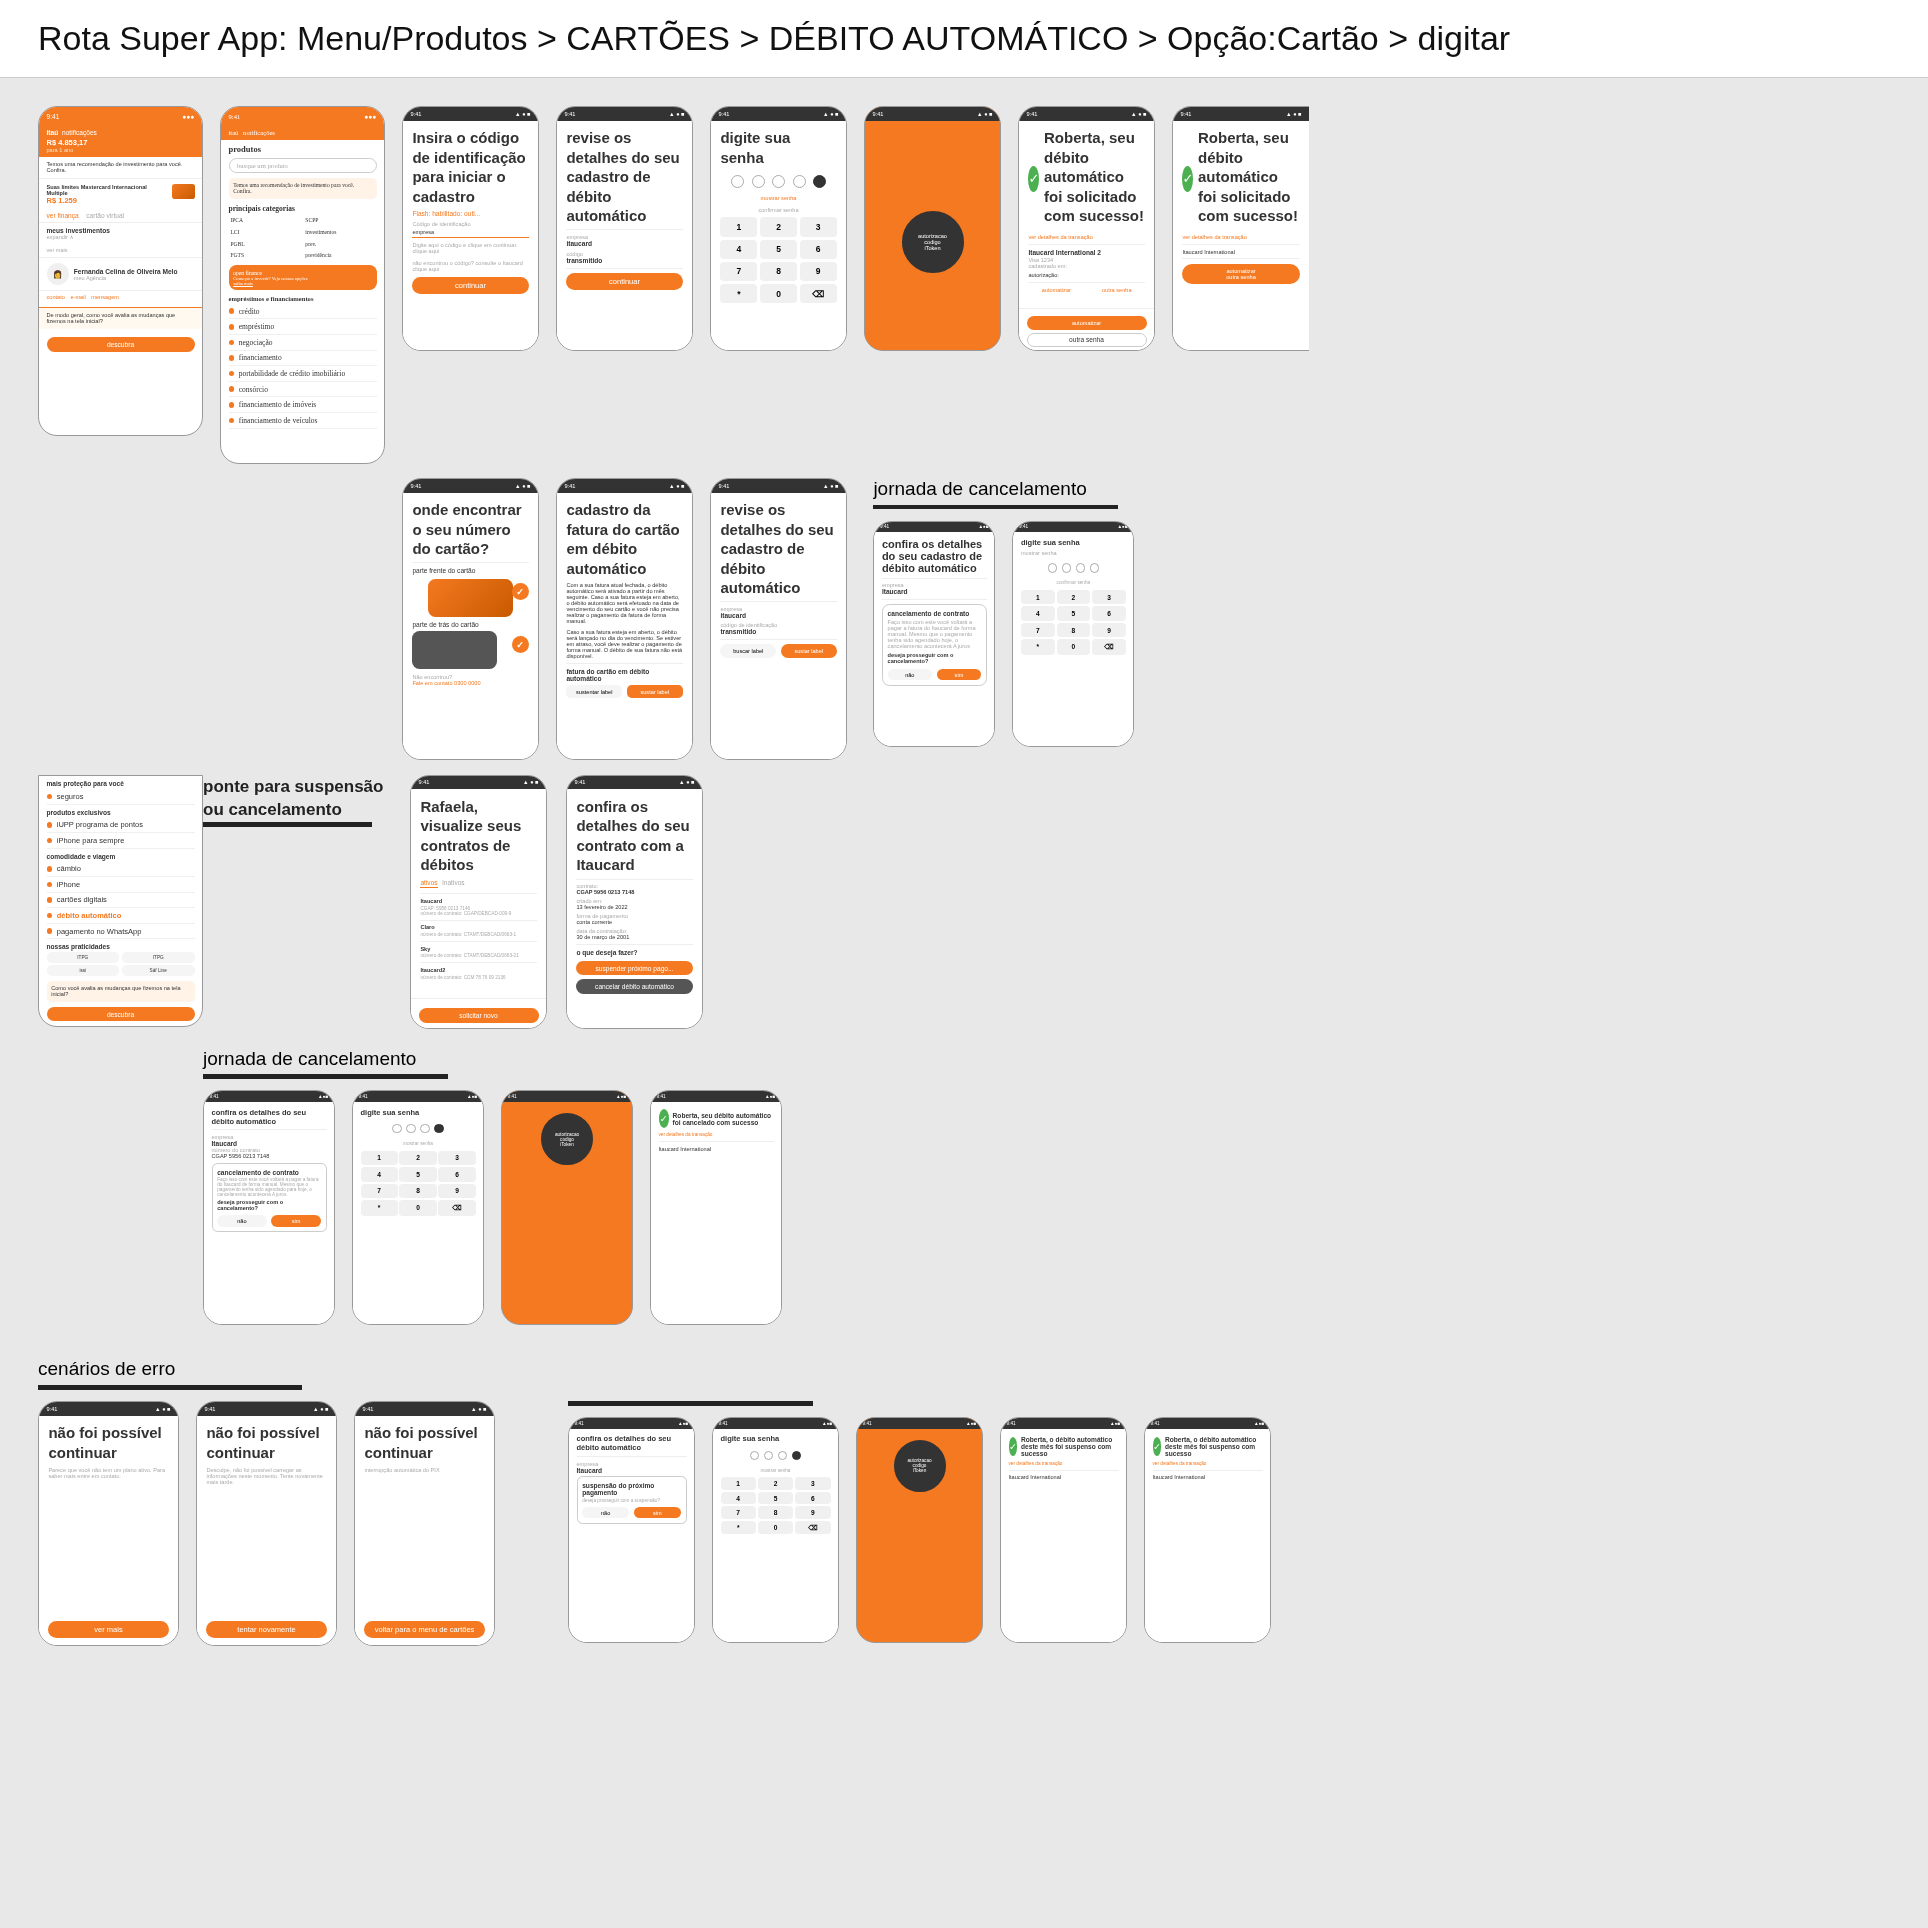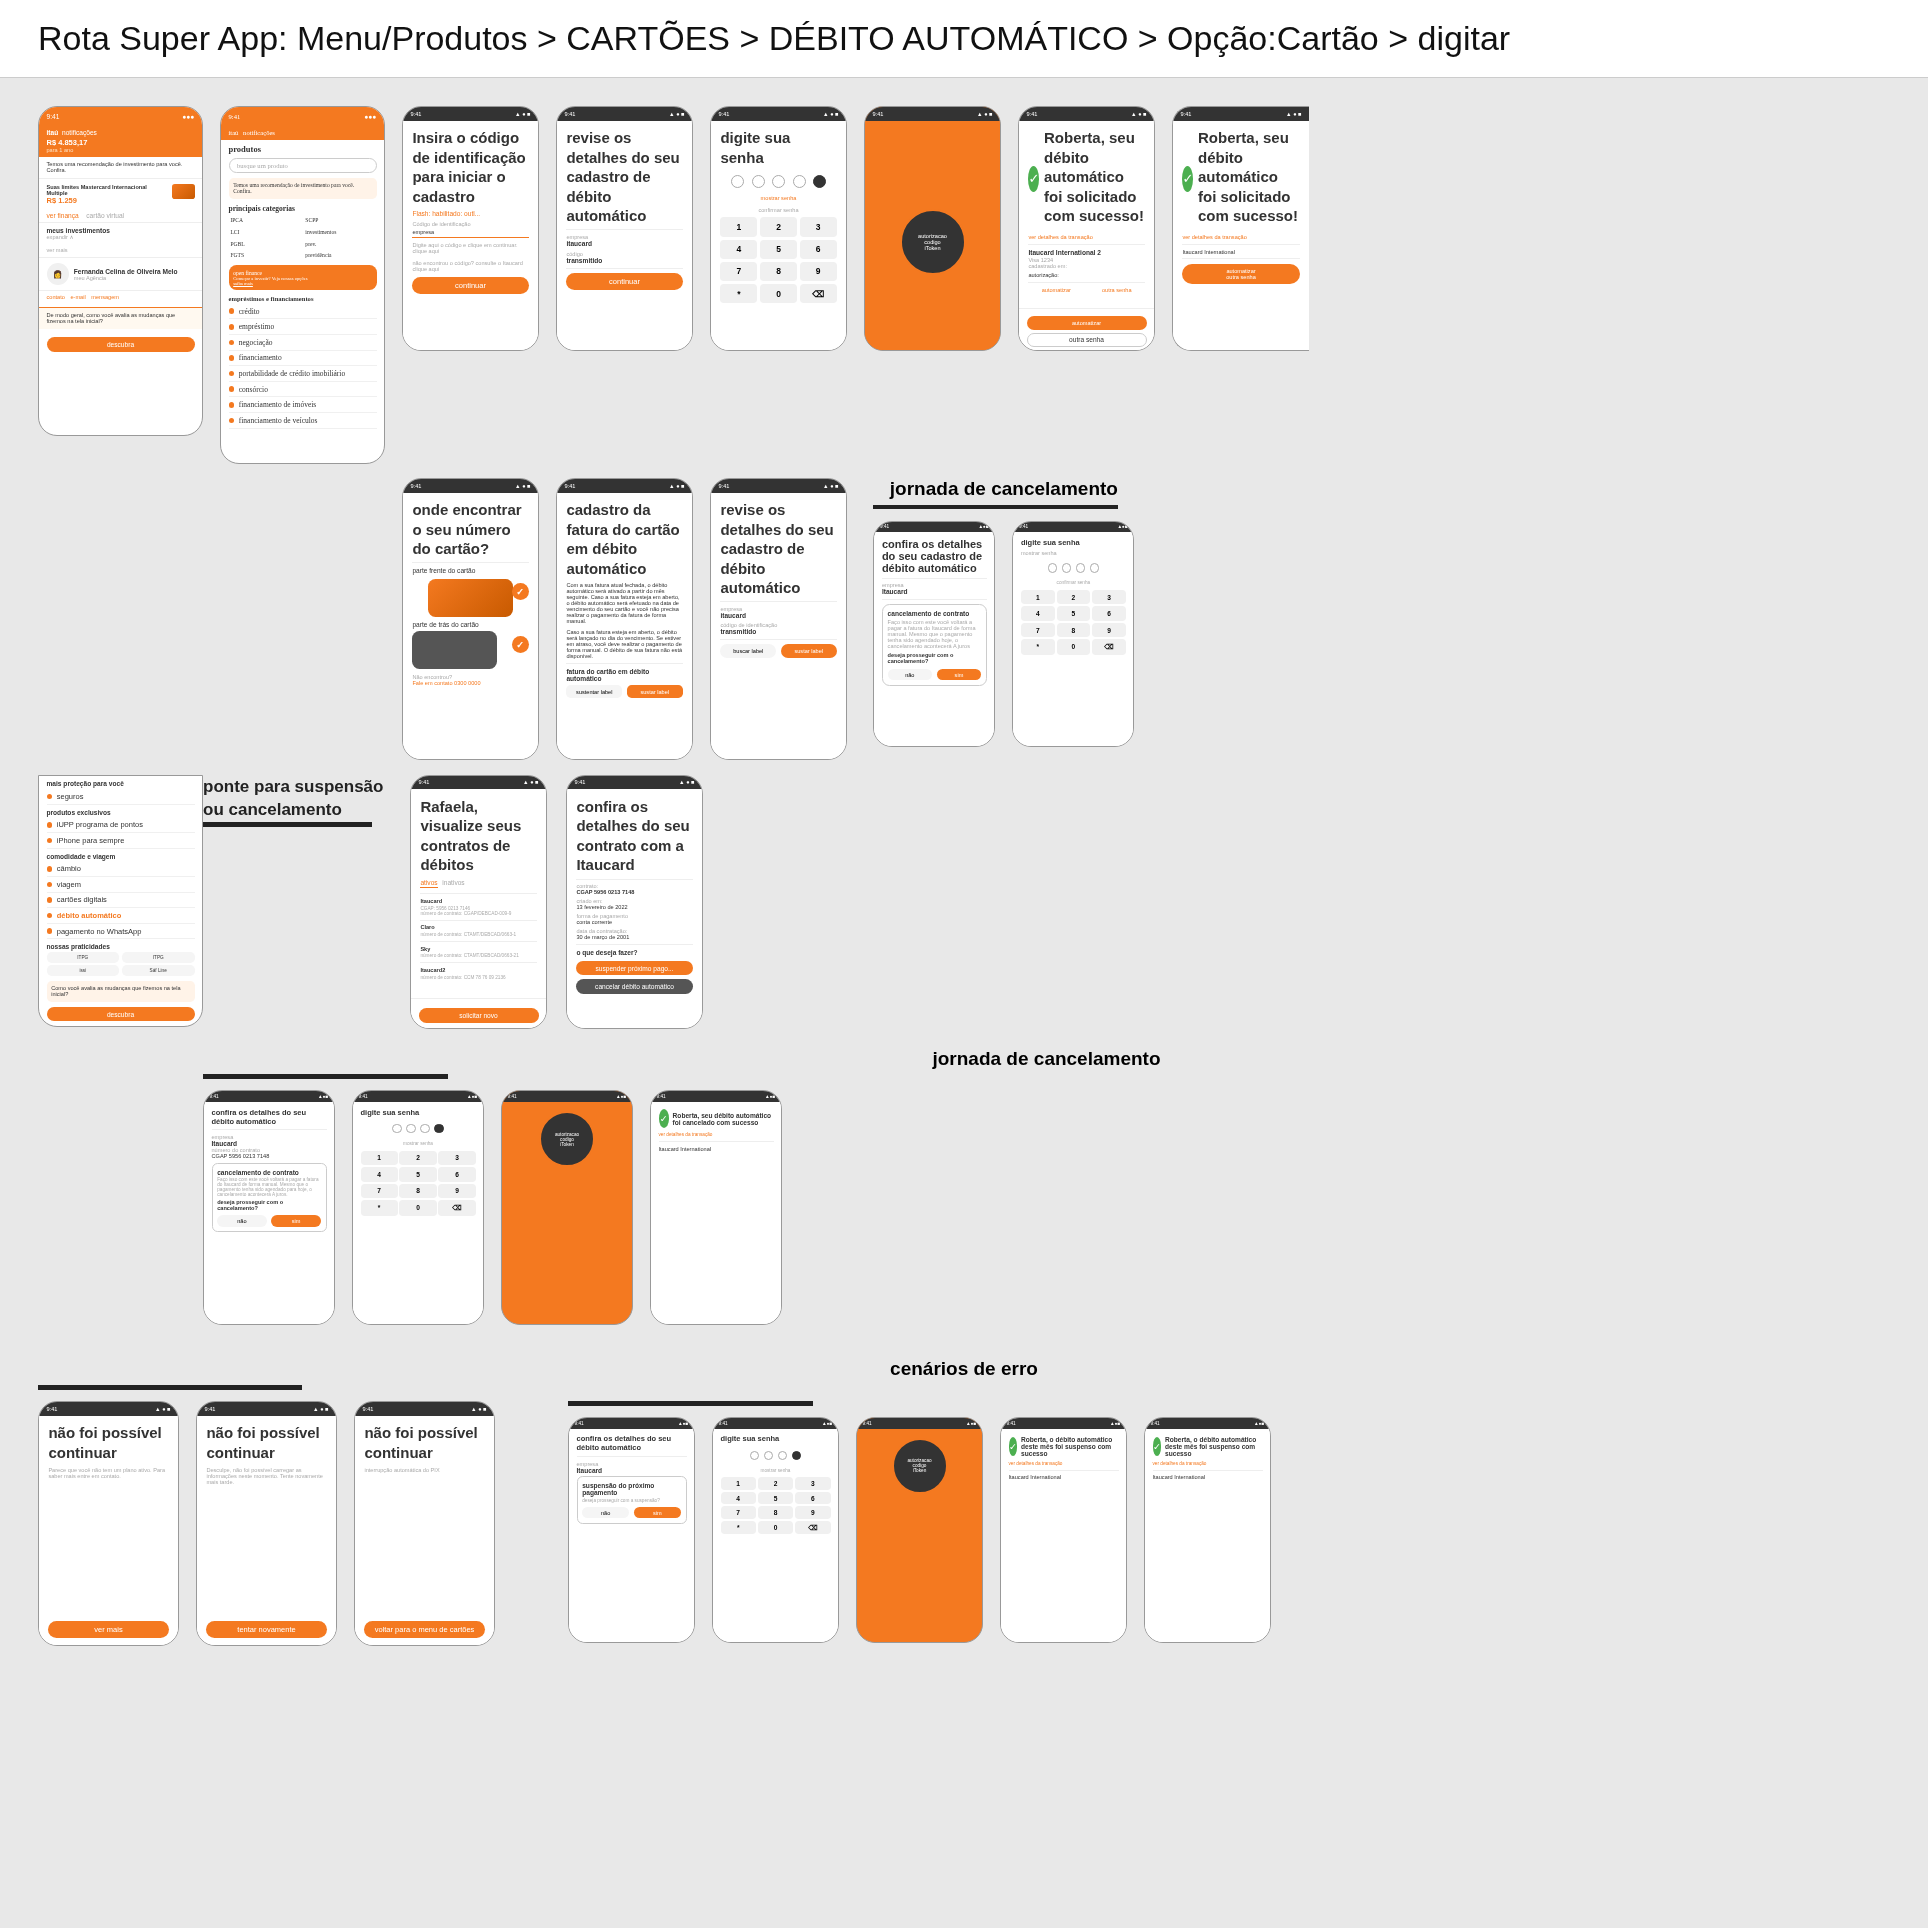--- a/index.html
+++ b/index.html
@@ -191,23 +191,22 @@
       display: flex;
       flex-direction: column;
       align-items: center;
       justify-content: center;
       height: 100%;
       padding: 14px;
     }
 
     .section-header {
       font-size: 19px;
-      font-weight: bold;
+      font-weight: normal;
       margin-bottom: 4.7px;
-      text-align: center;
     }
     .thick-line {
       height: 4.7px;
       background: #222;
       width: 245px;
       margin-bottom: 11.3px;
     }
 
     
     .row-group {
@@ -670,21 +669,21 @@
               <span>iPhone para sempre</span>
             </div>
 
           <div style="font-size:6.6px; font-weight:bold; margin:3.8px 0 1.9px 0;">comodidade e viagem</div>
           <div class="menu-list-item">
               <span class="dot"></span>
               <span>câmbio</span>
             </div>
           <div class="menu-list-item">
               <span class="dot"></span>
-              <span>viagem</span>
+              <span>iPhone</span>
             </div>
           <div class="menu-list-item">
               <span class="dot"></span>
               <span>cartões digitais</span>
             </div>
           <div class="menu-list-item">
               <span class="dot" style="background:#f47920;"></span>
               <span style="color:#f47920; font-weight:bold;">débito automático</span>
             </div>
           <div class="menu-list-item">

